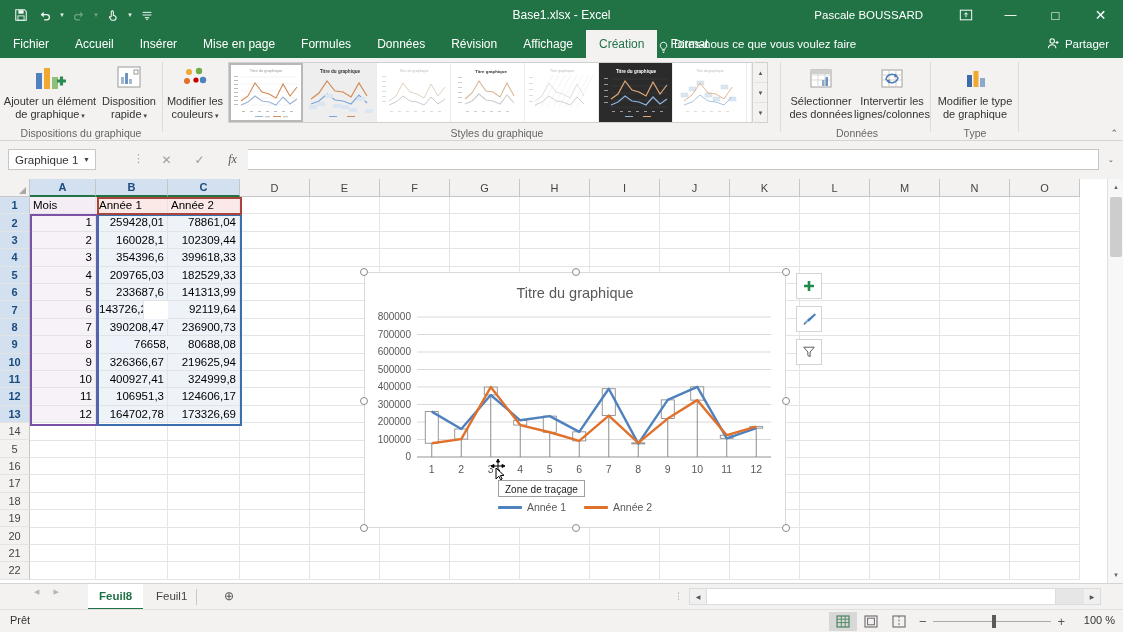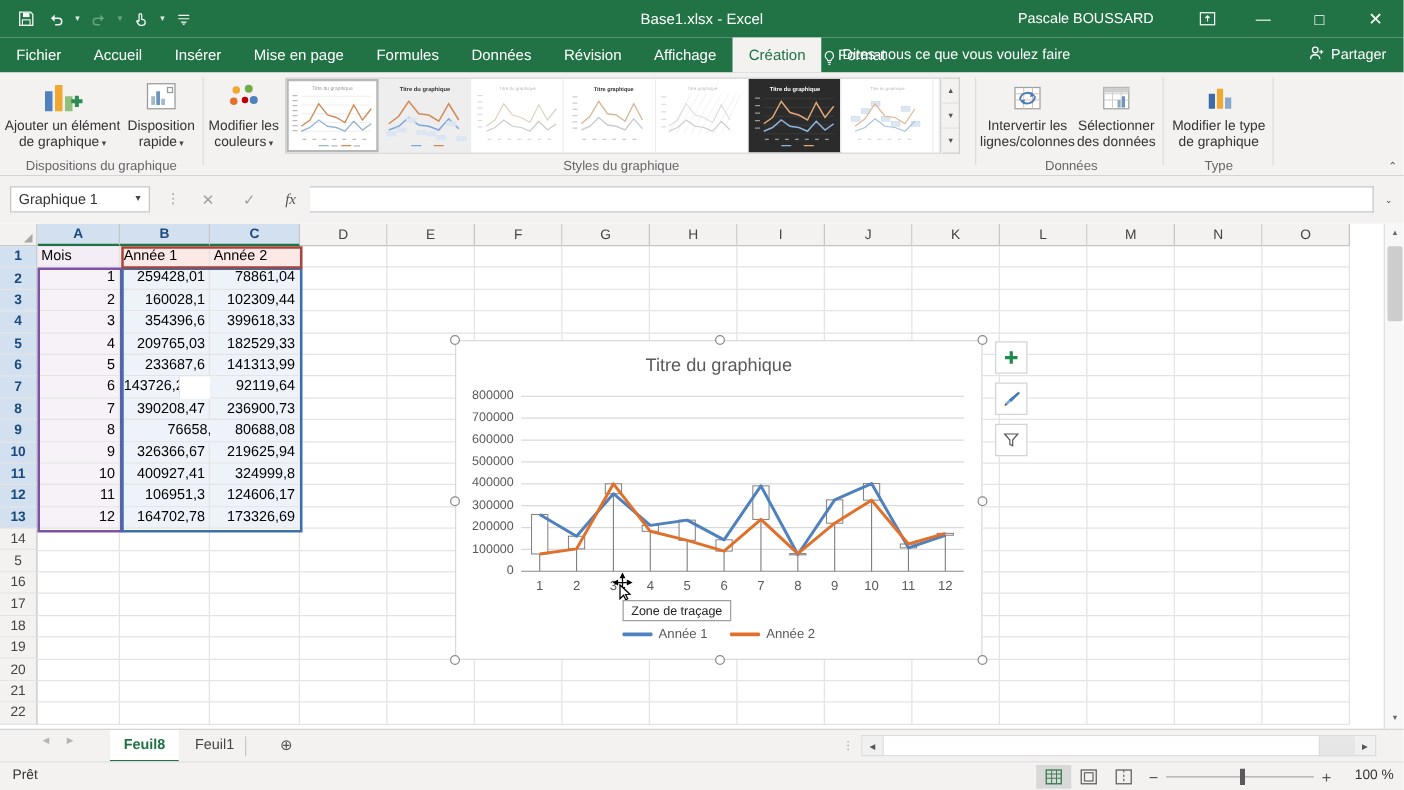--- a/index.html
+++ b/index.html
@@ -56,21 +56,21 @@
   .gitem { width:74px; height:59px; border-right:1px solid #ececec; position:relative; background:#fff; }
   .gitem.sel { outline:2px solid #b8b8b8; outline-offset:-2px; }
   .gitem.dark { background:#2b2b2b; }
   .gscroll { position:absolute; left:754px; top:4px; width:14px; height:61px; background:#f3f2f1;
      border:1px solid #d0d0d0; border-left:none; display:flex; flex-direction:column; }
   .gscroll div { flex:1; display:flex; align-items:center; justify-content:center; font-size:6px; color:#555; border-bottom:1px solid #e2e2e2;}
   .collapse { position:absolute; right:5px; bottom:2px; font-size:9px; color:#555; }
 
   
   .fbar { position:absolute; top:141px; left:0; width:1123px; height:38px; background:#f3f2f1; }
-  .namebox { position:absolute; left:8px; top:8px; width:112px; height:21px; background:#fff;
+  .namebox { position:absolute; left:8px; top:8px; width:88px; height:21px; background:#fff;
      border:1px solid #c6c6c6; font-size:11.5px; line-height:20px; padding-left:6px; color:#333; }
   .namebox .nb-caret { position:absolute; right:5px; top:0; font-size:7px; color:#444; }
   .fb-dots { position:absolute; left:133px; top:11px; color:#9a9a9a; font-size:11px; letter-spacing:0; }
   .fb-icons { position:absolute; left:150px; top:8px; width:100px; height:21px; display:flex; gap:0; }
   .fb-icons div { width:33px; height:21px; display:flex; align-items:center; justify-content:center;
      color:#9d9d9d; font-size:12px; }
   .fb-input { position:absolute; left:248px; top:8px; right:24px; height:21px; background:#fff;
       border:1px solid #c6c6c6; border-left:none; }
   .fb-expand { position:absolute; right:3px; top:8px; width:18px; height:21px; display:flex;
       align-items:center; justify-content:center; font-size:7px; color:#444; }
@@ -479,49 +479,49 @@
     <div class="gscroll">
       <div>▲</div>
       <div>▼</div>
       <div style="border-bottom:none;">▼</div>
     </div>
 
     <div class="rgsep" style="left:780px;"></div>
 
     <div class="rgroup" style="left:786px; width:142px;">
       <div style="display:flex;">
+        <div class="bigbtn" style="width:70px;">
+          <div class="ic">
+            <svg width="30" height="26" viewBox="0 0 30 26">
+              <rect x="5" y="4" width="20" height="17" fill="#fff" stroke="#a0a0a0"></rect>
+              <path d="M5 9h20M5 14h20M12 4v17M19 4v17" stroke="#cfcfcf" stroke-width=".8"></path>
+              <rect x="5" y="4" width="20" height="4" fill="#cfcfcf"></rect>
+              <rect x="16" y="14" width="2.5" height="6" fill="#8fa9c4"></rect>
+              <rect x="19.5" y="11" width="2.5" height="9" fill="#6f93bf"></rect>
+            </svg>
+          </div>
+          <div class="lb">
+            <span>Sélectionner</span><br>
+            <span>des données</span>
+          </div>
+        </div>
         <div class="bigbtn" style="width:72px;">
           <div class="ic">
             <svg width="30" height="26" viewBox="0 0 30 26">
               <rect x="5" y="4" width="20" height="17" fill="#fff" stroke="#a0a0a0"></rect>
               <path d="M5 9h20M5 14h20M12 4v17M19 4v17" stroke="#d8c0b0" stroke-width=".8"></path>
               <path d="M9 14a6 6 0 0 1 11-3" fill="none" stroke="#4a7ebb" stroke-width="1.6"></path>
               <path d="M18 7.5l3 3-4 1z" fill="#4a7ebb"></path>
               <path d="M21 11a6 6 0 0 1-11 3" fill="none" stroke="#4a7ebb" stroke-width="1.6"></path>
               <path d="M12 17.5l-3-3 4-1z" fill="#4a7ebb"></path>
             </svg>
           </div>
           <div class="lb">
             <span>Intervertir les</span><br>
             <span>lignes/colonnes</span>
-          </div>
-        </div>
-        <div class="bigbtn" style="width:70px;">
-          <div class="ic">
-            <svg width="30" height="26" viewBox="0 0 30 26">
-              <rect x="5" y="4" width="20" height="17" fill="#fff" stroke="#a0a0a0"></rect>
-              <path d="M5 9h20M5 14h20M12 4v17M19 4v17" stroke="#cfcfcf" stroke-width=".8"></path>
-              <rect x="5" y="4" width="20" height="4" fill="#cfcfcf"></rect>
-              <rect x="16" y="14" width="2.5" height="6" fill="#8fa9c4"></rect>
-              <rect x="19.5" y="11" width="2.5" height="9" fill="#6f93bf"></rect>
-            </svg>
-          </div>
-          <div class="lb">
-            <span>Sélectionner</span><br>
-            <span>des données</span>
           </div>
         </div>
       </div>
       <div class="glabel">Données</div>
     </div>
     <div class="rgsep" style="left:930px;"></div>
 
     <div class="rgroup" style="left:934px; width:82px;">
       <div class="bigbtn">
         <div class="ic">

